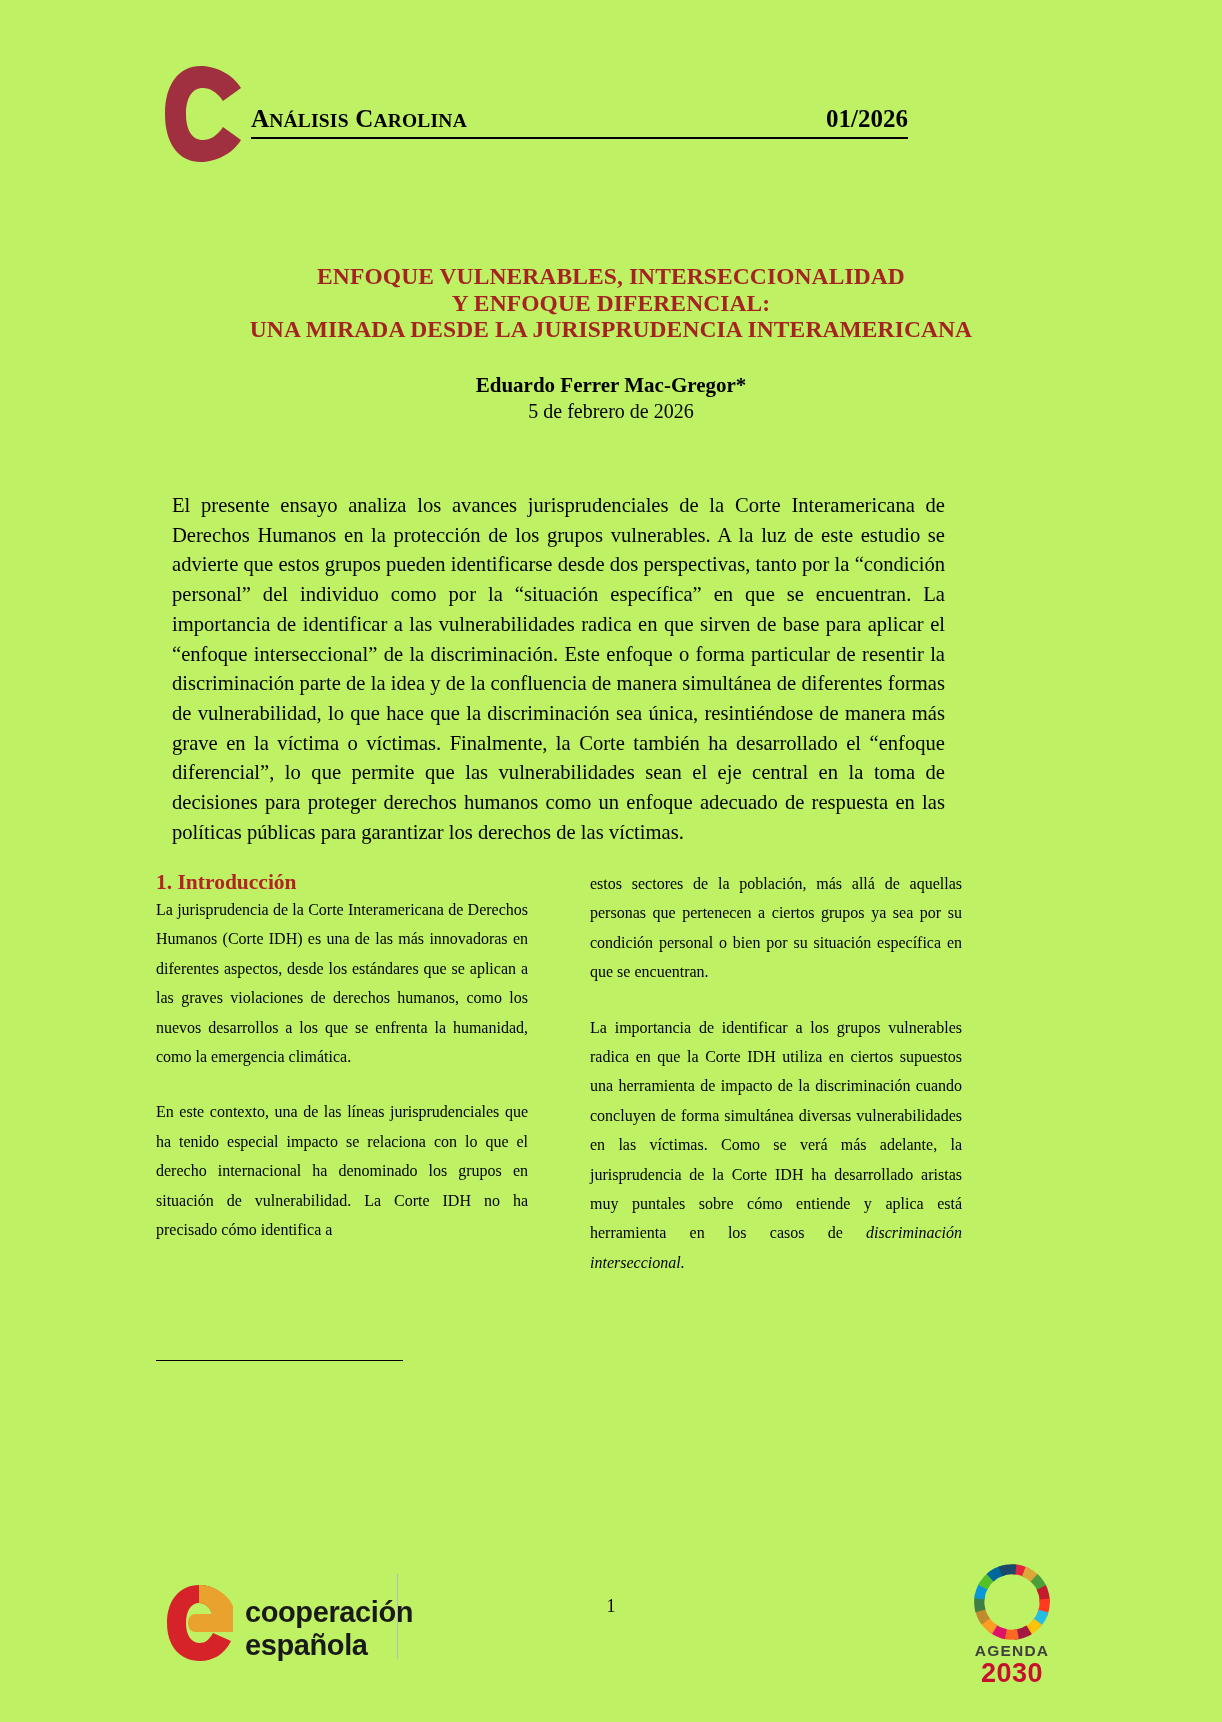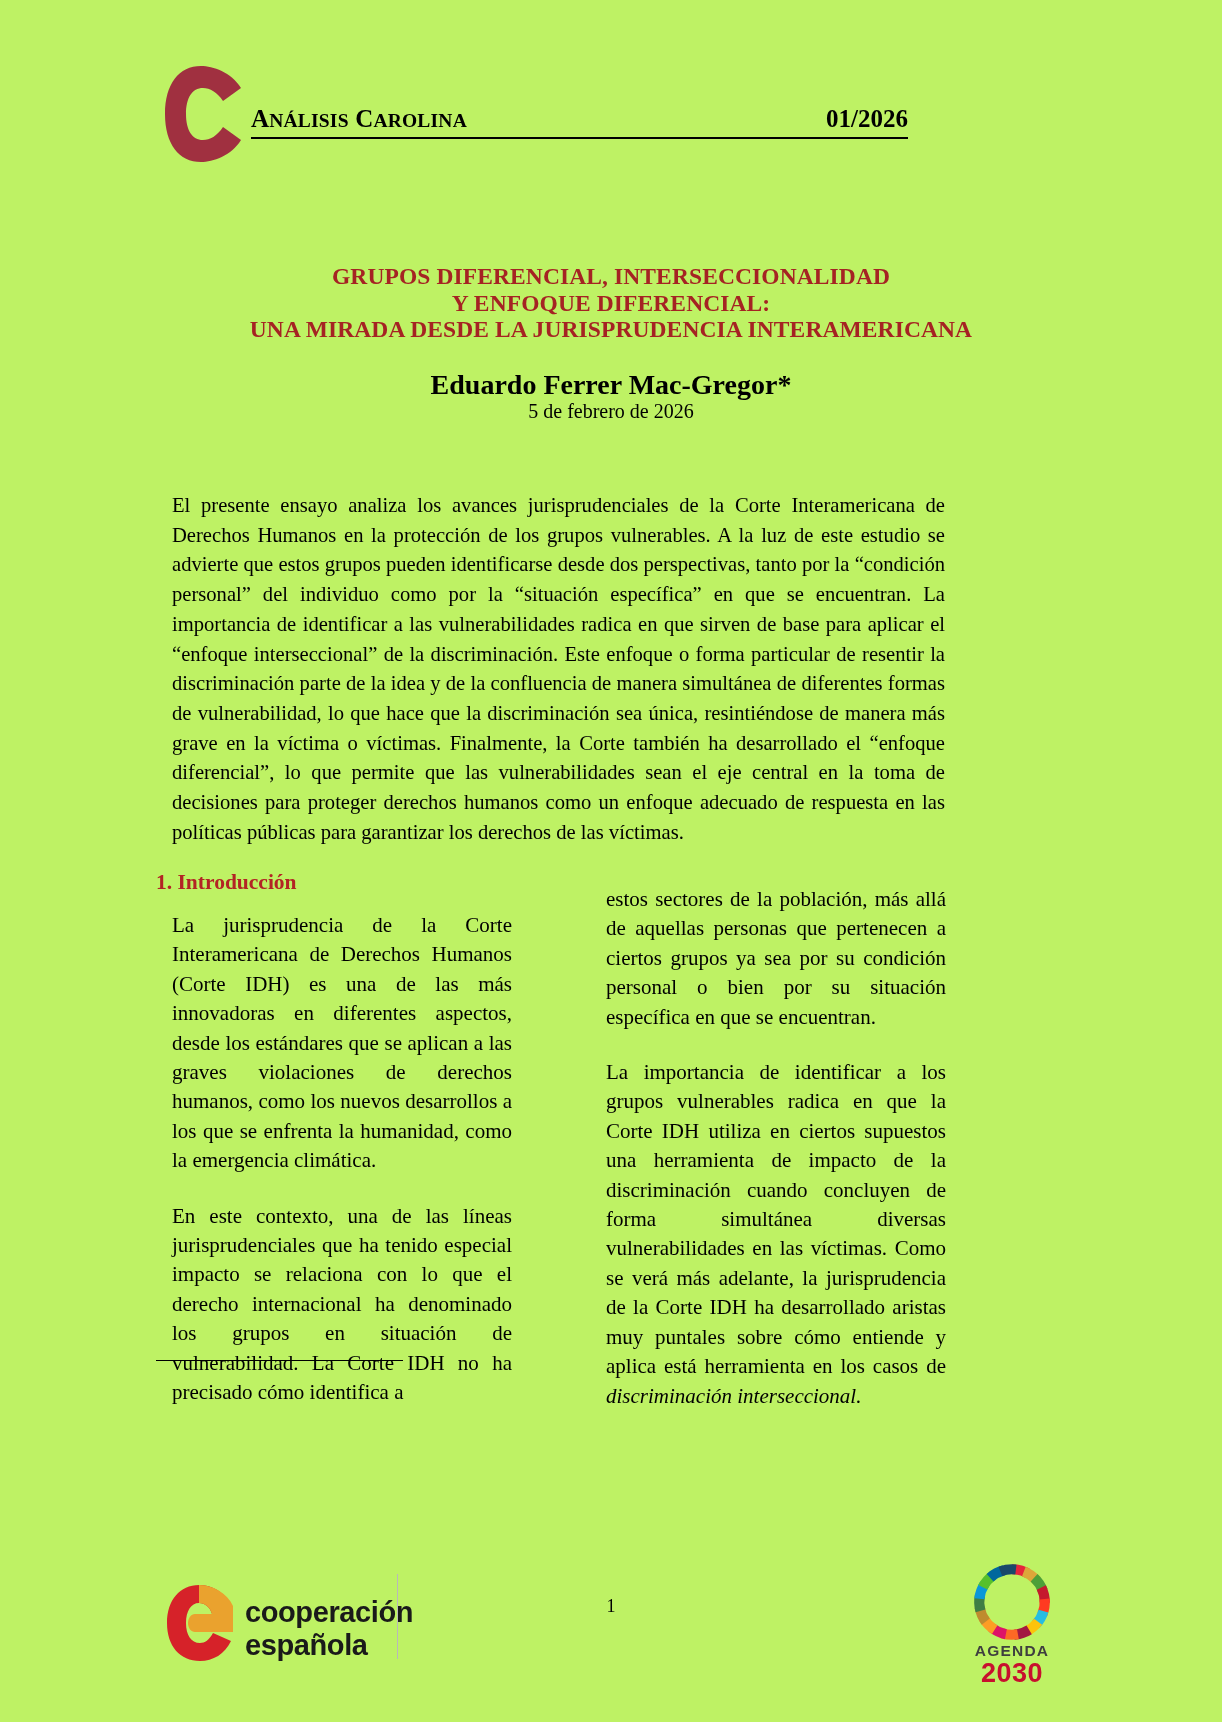--- a/index.html
+++ b/index.html
@@ -82,21 +82,21 @@
   .doc-title-line {
     color: #a52323;
     font-weight: bold;
     font-size: 23.5px;
     line-height: 26.5px;
     letter-spacing: 0.1px;
   }
   .author {
     margin-top: 29px;
     font-weight: bold;
-    font-size: 28px;
+    font-size: 21px;
     line-height: 26px;
     color: #000000;
   }
   .date {
     font-size: 20px;
     line-height: 26px;
     color: #000000;
   }
 
   
@@ -131,22 +131,22 @@
     height: 490px;
   }
   .col {
     position: absolute;
     top: 0;
     width: 372px;
   }
   .col-left { left: 0px; }
   .col-right { left: 434px; }
   .col p {
-    margin: 16px;
-    font-size: 21px;
+    margin: 0;
+    font-size: 16px;
     line-height: 29.4px;
     text-align: justify;
     hyphens: manual;
   }
   .col p + p { margin-top: 26px; }
   .col .section-heading { margin-bottom: 0px; }
   .col em { font-style: italic; }
 
   
   .footnote {
@@ -260,21 +260,21 @@
       <div class="header-title">
         
         <span aria-hidden="true">A<span class="sc">NÁLISIS</span> C<span class="sc">AROLINA</span></span>
       </div>
       <div class="header-issue">01/2026</div>
       <div class="header-rule"></div>
     </div>
   </div>
 
   <div class="title-block">
-    <div class="doc-title-line">GRUPOS DIFERENCIAL, INTERSECCIONALIDAD</div>
+    <div class="doc-title-line">ENFOQUE VULNERABLES, INTERSECCIONALIDAD</div>
     <div class="doc-title-line">Y ENFOQUE DIFERENCIAL:</div>
     <div class="doc-title-line">UNA MIRADA DESDE LA JURISPRUDENCIA INTERAMERICANA</div>
     <div class="author">Eduardo Ferrer Mac-Gregor*</div>
     <div class="date">5 de febrero de 2026</div>
   </div>
 
   <div class="abstract">
     <p>El presente ensayo analiza los avances jurisprudenciales de la Corte Interamericana de Derechos Humanos en la protección de los grupos vulnerables. A la luz de este estudio se advierte que estos grupos pueden identificarse desde dos perspectivas, tanto por la “condición personal” del individuo como por la “situación específica” en que se encuentran. La importancia de identificar a las vulnerabilidades radica en que sirven de base para aplicar el “enfoque interseccional” de la discriminación. Este enfoque o forma particular de resentir la discriminación parte de la idea y de la confluencia de manera simultánea de diferentes formas de vulnerabilidad, lo que hace que la discriminación sea única, resintiéndose de manera más grave en la víctima o víctimas. Finalmente, la Corte también ha desarrollado el “enfoque diferencial”, lo que permite que las vulnerabilidades sean el eje central en la toma de decisiones para proteger derechos humanos como un enfoque adecuado de respuesta en las políticas públicas para garantizar los derechos de las víctimas.</p>
   </div>
 

